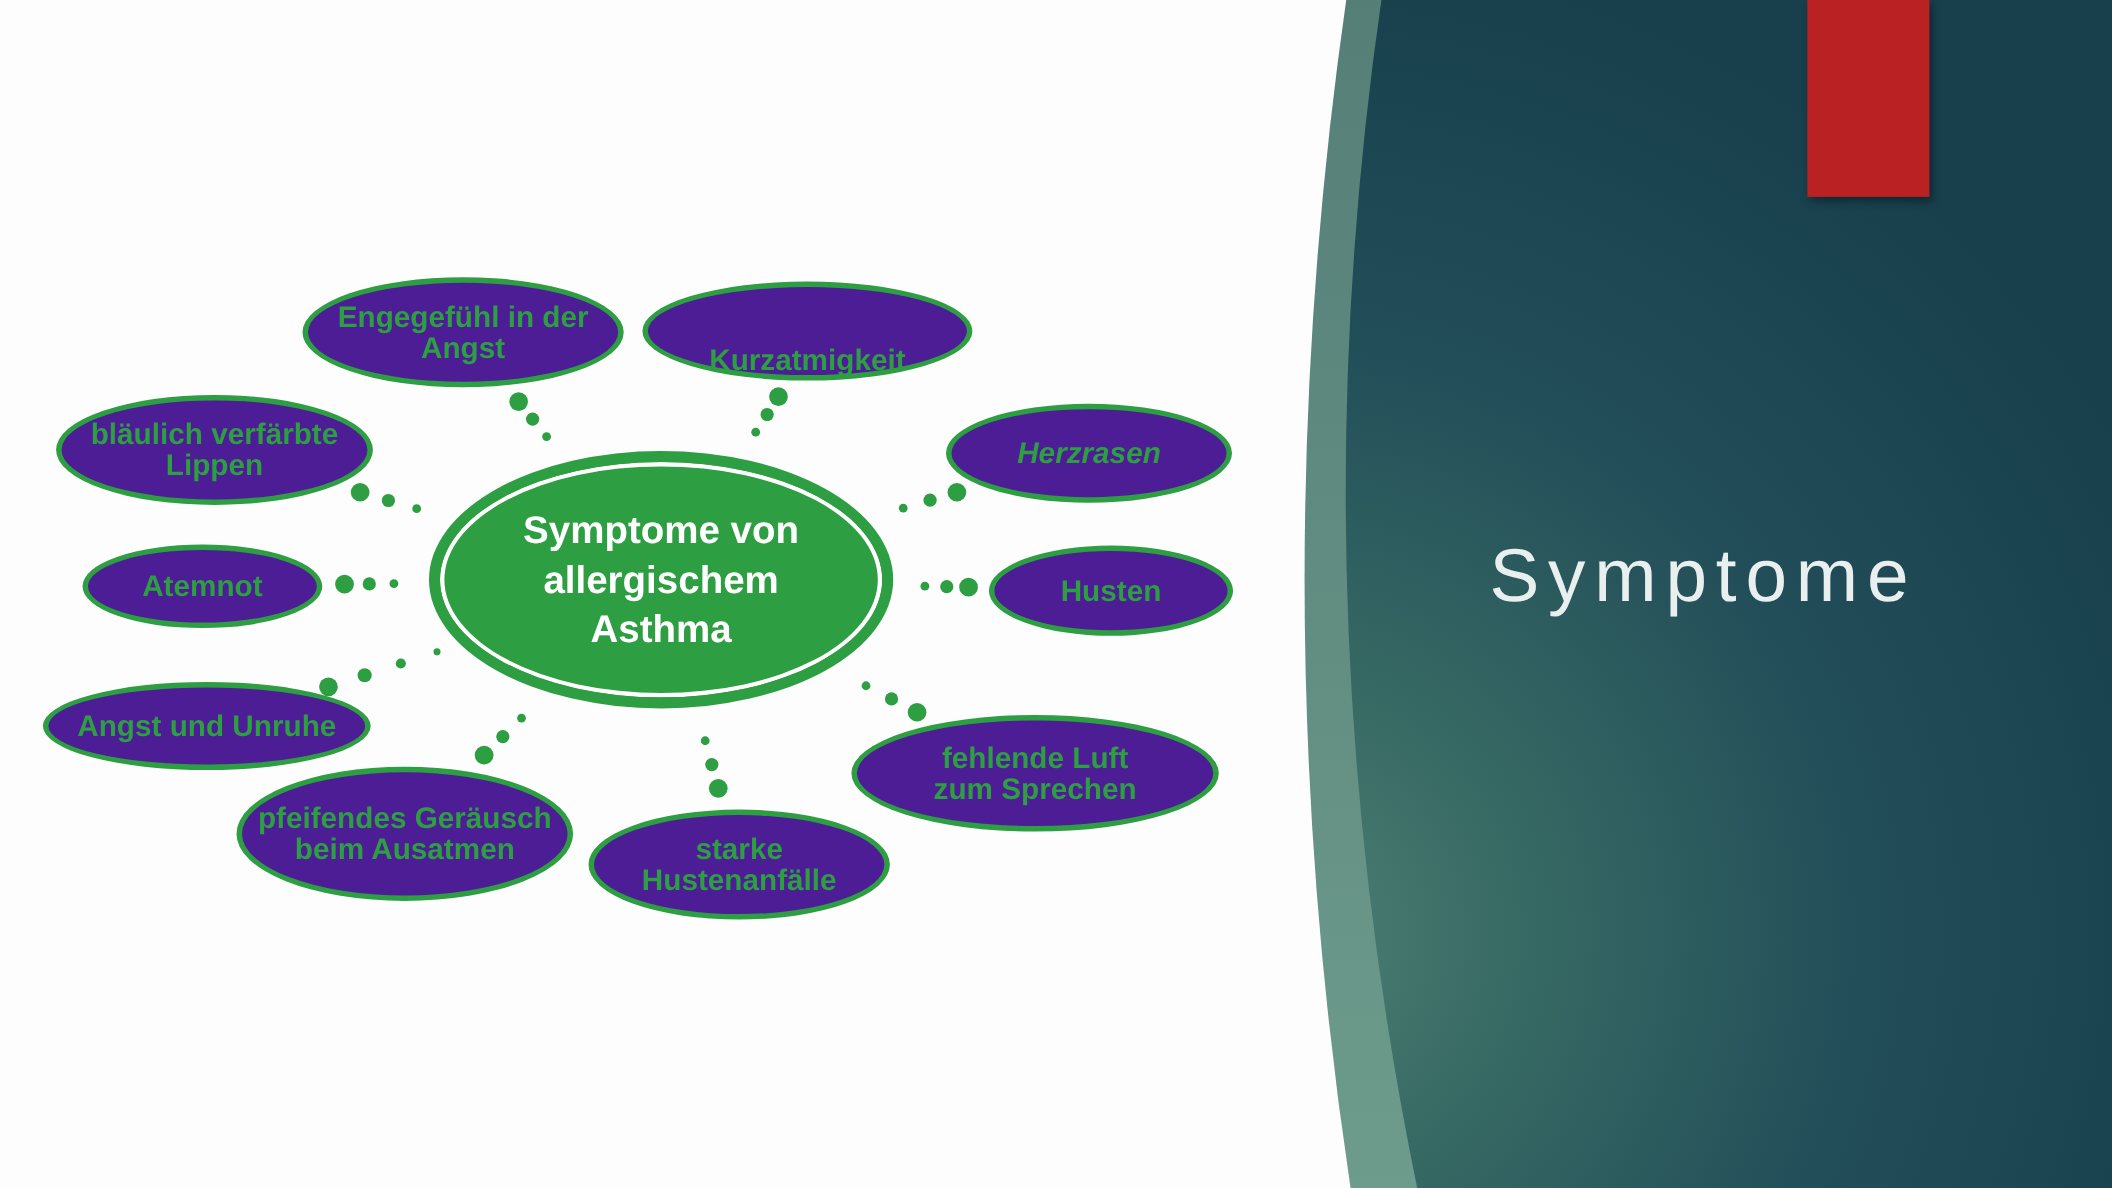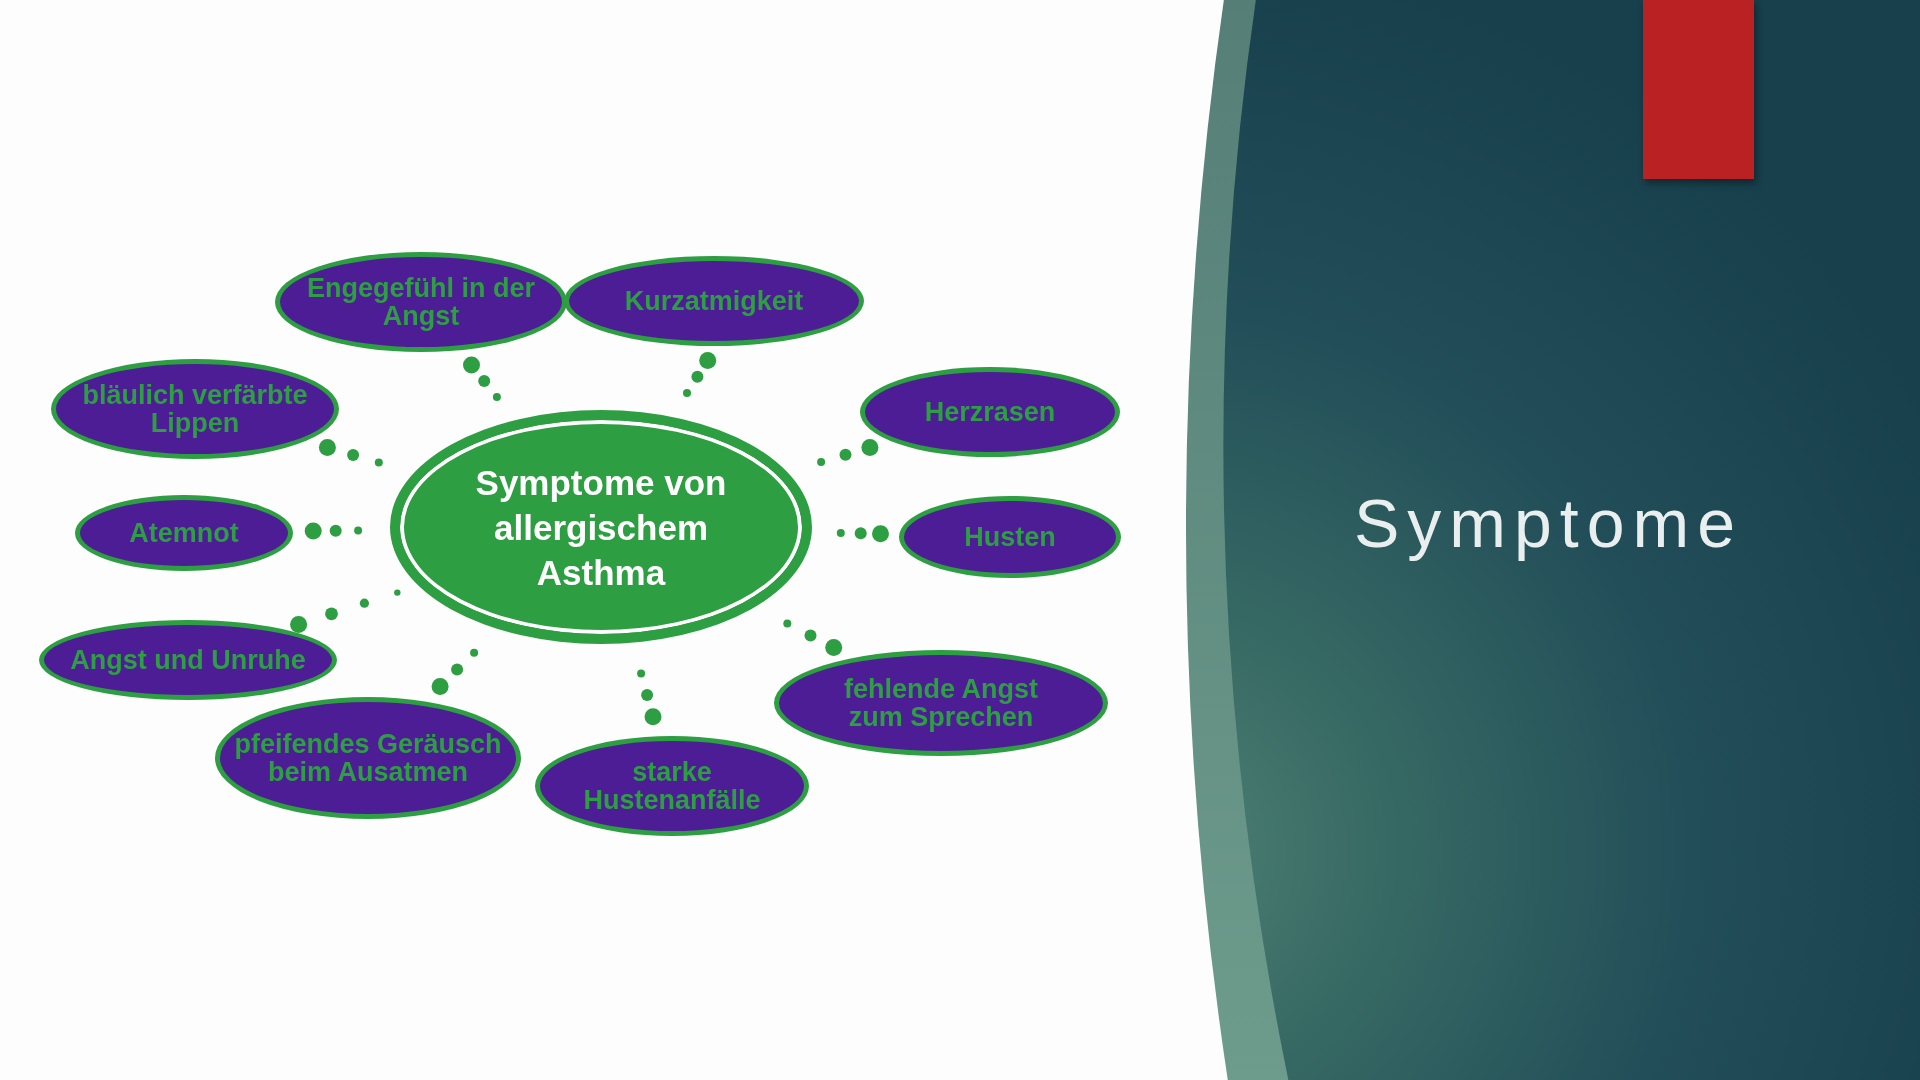--- a/index.html
+++ b/index.html
@@ -104,41 +104,41 @@
   <div id="bubble-layer">
       <div class="bubble center" style="left: 390px; top: 410px; width: 422px; height: 234px;">
         <div>Symptome von</div>
         <div>allergischem</div>
         <div>Asthma</div>
       </div>
       <div class="bubble node" style="left: 275px; top: 252px; width: 292px; height: 100px;">
         <div>Engegefühl in der</div>
         <div>Angst</div>
       </div>
-      <div class="bubble node" style="left: 564px; top: 256px; width: 300px; height: 90px;">
+      <div class="bubble node" style="left: 584px; top: 256px; width: 300px; height: 90px; justify-content: flex-end;">
         <div>Kurzatmigkeit</div>
       </div>
       <div class="bubble node" style="left: 51px; top: 359px; width: 288px; height: 100px;">
         <div>bläulich verfärbte</div>
         <div>Lippen</div>
       </div>
-      <div class="bubble node" style="left: 860px; top: 367px; width: 260px; height: 90px;">
+      <div class="bubble node" style="left: 860px; top: 367px; width: 260px; height: 90px; font-style: italic;">
         <div>Herzrasen</div>
       </div>
       <div class="bubble node" style="left: 75px; top: 495px; width: 218px; height: 76px;">
         <div>Atemnot</div>
       </div>
       <div class="bubble node" style="left: 899px; top: 496px; width: 222px; height: 82px;">
         <div>Husten</div>
       </div>
       <div class="bubble node" style="left: 39px; top: 620px; width: 298px; height: 80px;">
         <div>Angst und Unruhe</div>
       </div>
       <div class="bubble node" style="left: 774px; top: 650px; width: 334px; height: 106px;">
-        <div>fehlende Angst</div>
+        <div>fehlende Luft</div>
         <div>zum Sprechen</div>
       </div>
       <div class="bubble node" style="left: 215px; top: 697px; width: 306px; height: 122px;">
         <div>pfeifendes Geräusch</div>
         <div>beim Ausatmen</div>
       </div>
       <div class="bubble node" style="left: 535px; top: 736px; width: 274px; height: 100px;">
         <div>starke</div>
         <div>Hustenanfälle</div>
       </div>

